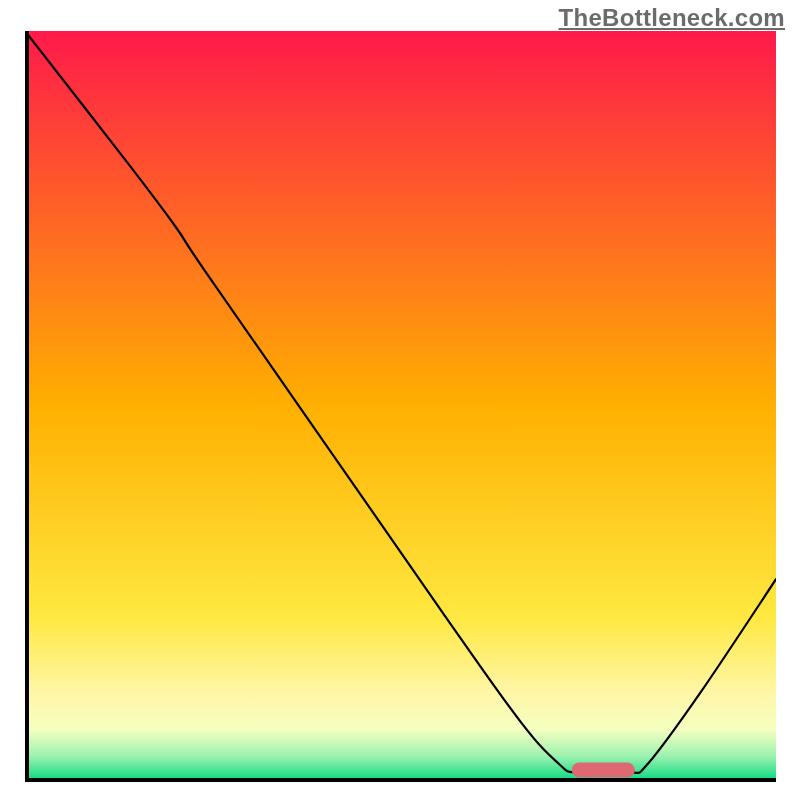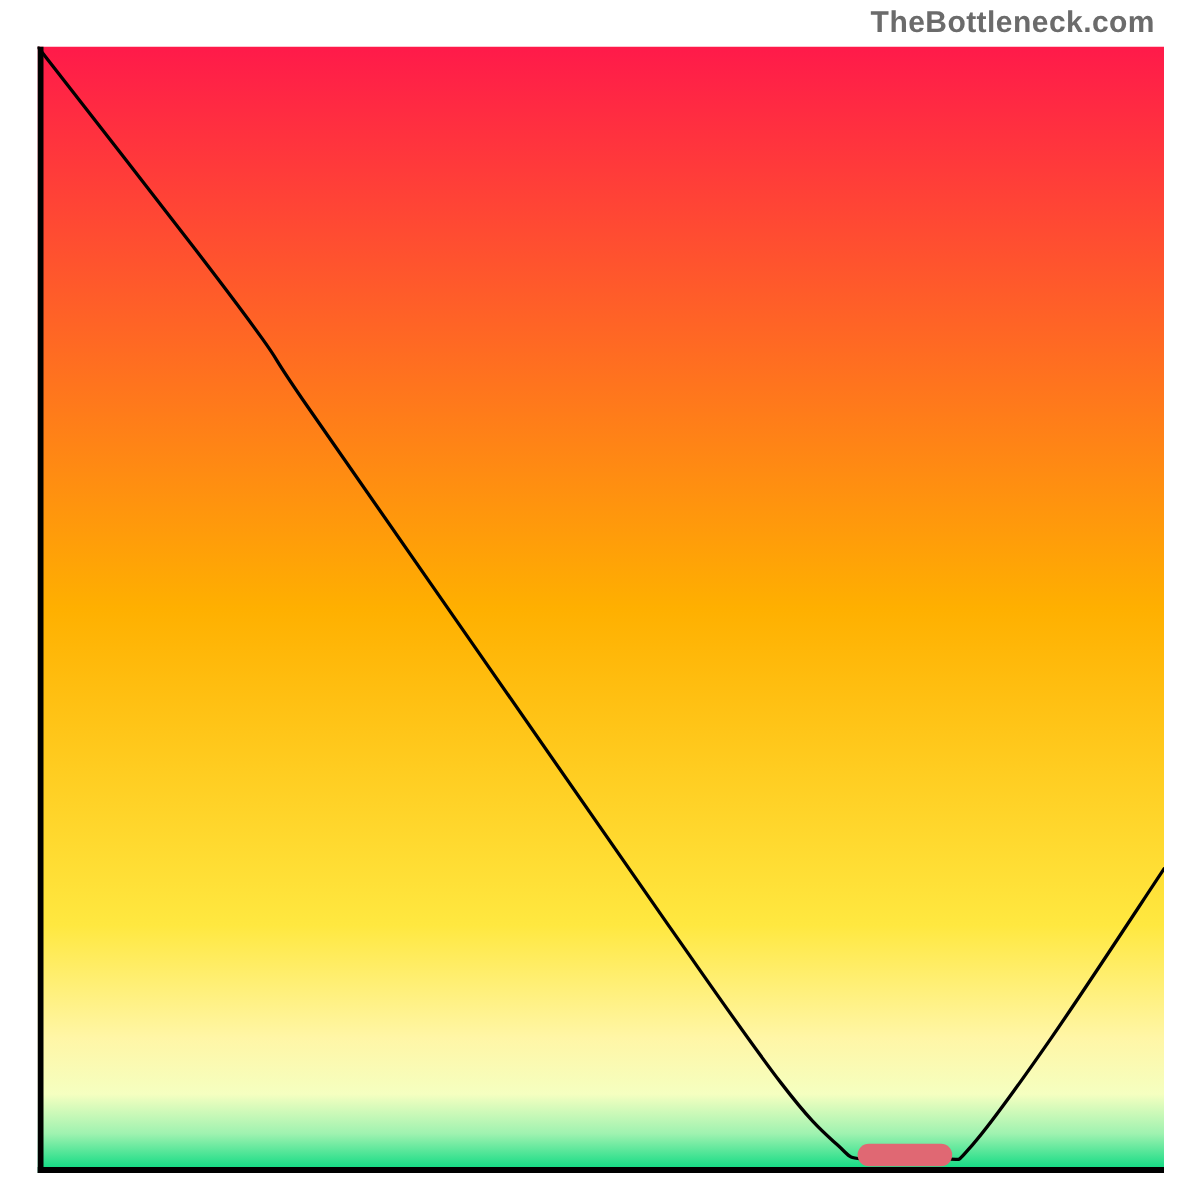--- a/index.html
+++ b/index.html
@@ -12,26 +12,27 @@
     overflow: hidden;
   }
   .stage {
     position: relative;
     width: 800px;
     height: 800px;
   }
   .watermark {
     position: absolute;
     top: 4px;
-    right: 30px;
-    font-size: 20px;
+    right: 15px;
+    font-size: 24px;
     font-weight: 600;
     color: #6b6b6b;
     letter-spacing: 0.3px;
     user-select: none;
+    text-decoration: underline;
   }
   .plot {
     position: absolute;
     left: 25px;
     top: 31px;
     width: 751px;
     height: 751px;
   }
   .plot svg {
     display: block;

